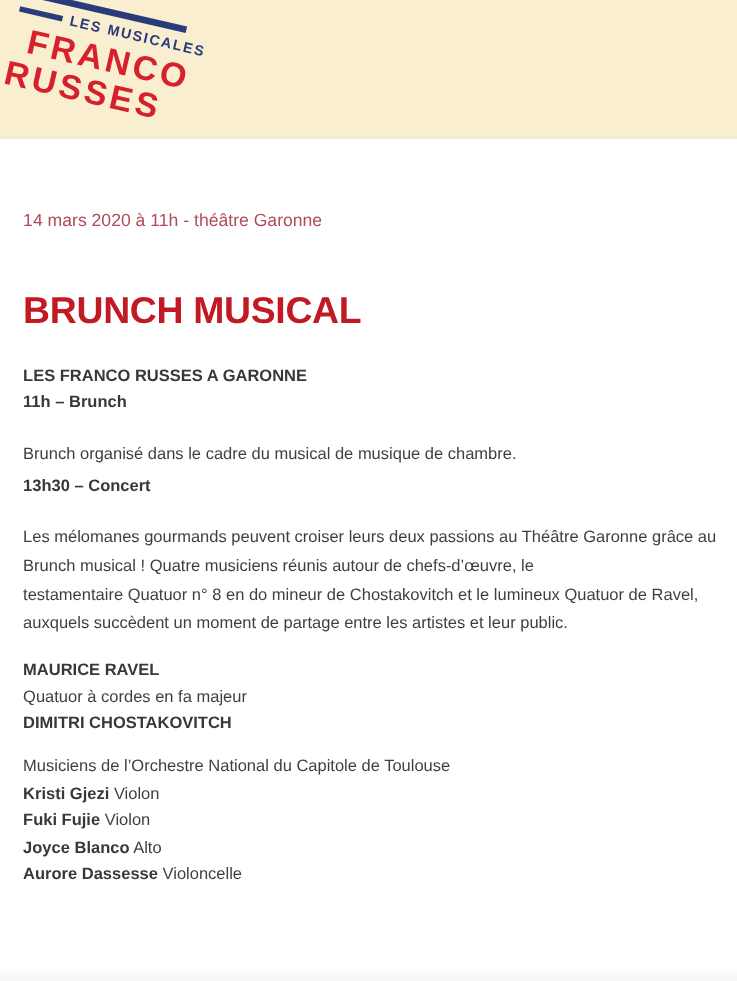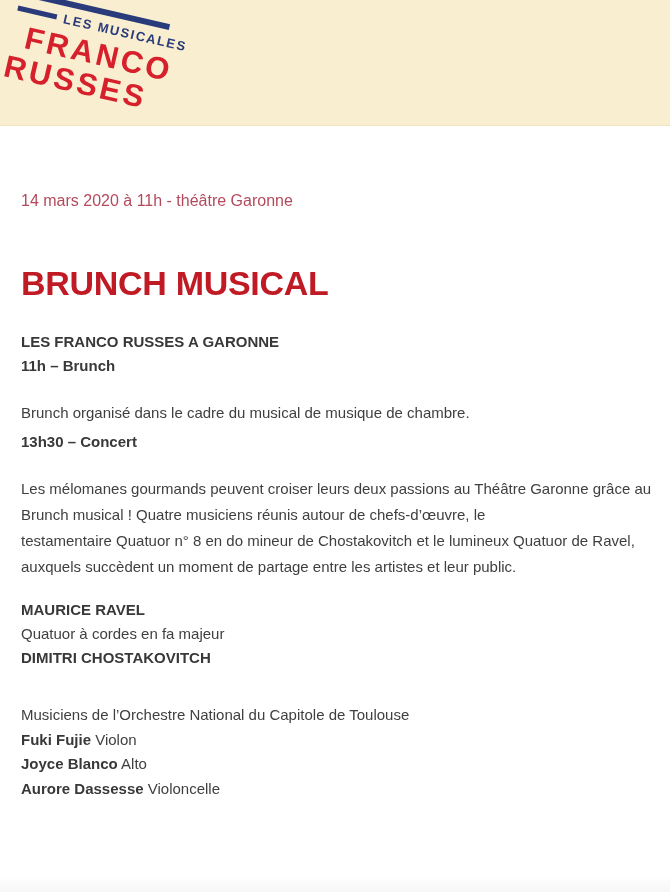--- a/index.html
+++ b/index.html
@@ -108,21 +108,21 @@
     font-weight: bold;
     color: #383838;
     line-height: 24px;
   }
   .works-block {
     margin-top: 18px;
     line-height: 24px;
   }
   .works-block .composer { font-weight: bold; color: #383838; }
   .ensemble-block {
-    margin-top: 33px;
+    margin-top: 15px;
     line-height: 24.5px;
   }
   .musician-name { font-weight: bold; color: #383838; }
 
   .bottom-fade {
     position: absolute;
     left: 0;
     bottom: 0;
     width: 100%;
     height: 16px;
@@ -163,19 +163,20 @@
 testamentaire Quatuor n° 8 en do mineur de Chostakovitch et le lumineux Quatuor de Ravel, auxquels succèdent un moment de partage entre les artistes et leur public.</p>
 
   <div class="works-block">
     <div class="composer">MAURICE RAVEL</div>
     <div>Quatuor à cordes en fa majeur</div>
     <div class="composer">DIMITRI CHOSTAKOVITCH</div>
   </div>
 
   <div class="ensemble-block">
     <div>Musiciens de l’Orchestre National du Capitole de Toulouse</div>
+    <div><span class="musician-name">Kristi Gjezi</span> <span>Violon</span></div>
     <div><span class="musician-name">Fuki Fujie</span> <span>Violon</span></div>
     <div><span class="musician-name">Joyce Blanco</span> <span>Alto</span></div>
     <div><span class="musician-name">Aurore Dassesse</span> <span>Violoncelle</span></div>
   </div>
 </main>
 
 <div class="bottom-fade"></div>
 
 </body></html>

